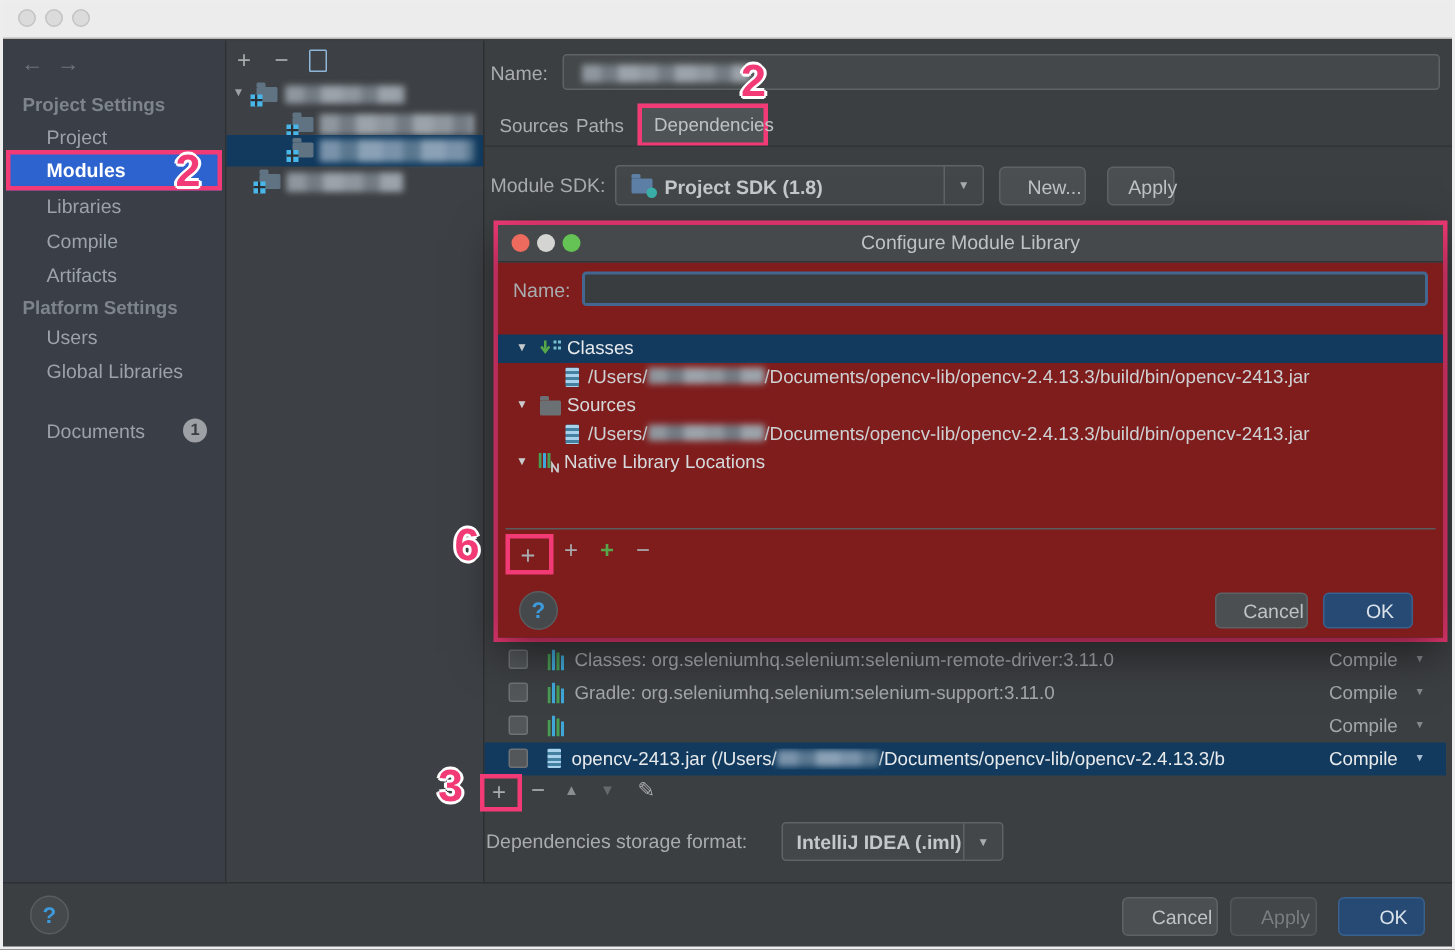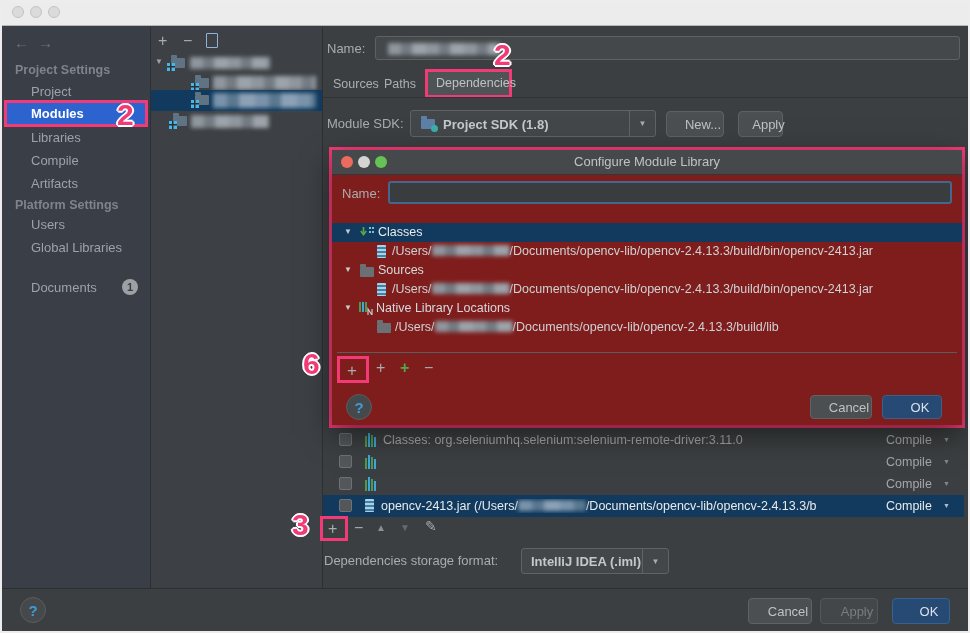--- a/index.html
+++ b/index.html
@@ -165,20 +165,21 @@
   </div>
 
   <div class="abs" style="left:321px;top:449px;width:641px;height:22px;">
     <span class="chk" style="left:16px;top:4px;"></span>
     <svg class="abs" style="left:42px;top:4px;" width="12" height="14">
         <rect x="0" y="3" width="2" height="11" fill="#499C54"></rect>
         <rect x="3" y="0" width="2" height="14" fill="#3FA8D9"></rect>
         <rect x="6" y="2" width="2" height="12" fill="#499C54"></rect>
         <rect x="9" y="4" width="2" height="10" fill="#3FA8D9"></rect>
       </svg>
+    <span class="deprow-text" style="left:60px;top:4px;width:495px;">Gradle: org.seleniumhq.selenium:selenium-support:3.11.0</span>
     <span class="deprow-text" style="left:563px;top:4px;">Compile</span>
     <span class="icon" style="left:620px;top:7px;font-size:7px;color:#85888A;">▼</span>
   </div>
 
   <div class="abs" style="left:321px;top:471px;width:641px;height:22px;">
     <span class="chk" style="left:16px;top:4px;"></span>
     <svg class="abs" style="left:42px;top:4px;" width="12" height="14">
         <rect x="0" y="3" width="2" height="11" fill="#499C54"></rect>
         <rect x="3" y="0" width="2" height="14" fill="#3FA8D9"></rect>
         <rect x="6" y="2" width="2" height="12" fill="#499C54"></rect>
@@ -251,24 +252,20 @@
       <div class="abs" style="left:0;top:149px;width:630px;height:19px;">
         <span class="icon" style="left:12px;top:5px;font-size:8px;color:#C8CBCD;">▼</span>
         <svg class="abs" style="left:27px;top:3px;" width="14" height="13">
           <rect x="0" y="0" width="2" height="10" fill="#499C54"></rect>
             <rect x="3" y="0" width="2" height="10" fill="#3FA8D9"></rect>
             <rect x="6" y="0" width="2" height="10" fill="#499C54"></rect>
           <path d="M9 13 V7 L13 13 V7" stroke="#C8CBCD" stroke-width="1.2" fill="none"></path>
         </svg>
         <span style="position:absolute;left:44px;top:2px;color:#D6D9DB;font-size:12.5px;">Native Library Locations</span>
       </div>
-      <div class="abs" style="left:0;top:168px;width:630px;height:19px;">
-        <span class="folder plain" style="left:45px;top:5px;"></span>
-        <span class="pathtext" style="left:63px;top:2px;"><span>/Users/</span><span class="blur inline" style="width:78px;height:11px;"></span><span>/Documents/opencv-lib/opencv-2.4.13.3/build/lib</span></span>
-      </div>
 
       <div class="divider" style="left:5px;top:202px;width:620px;height:1px;background:#595D5F;"></div>
 
       <div class="pinkbox" style="left:5px;top:206px;width:32px;height:27px;">
         <span style="position:absolute;left:7px;top:2px;color:#A9ACAE;font-size:17px;">+</span>
       </div>
       <span class="icon" style="left:44px;top:210px;font-size:16px;">+</span>
       <span class="icon" style="left:68px;top:210px;font-size:16px;color:#57A64A;font-weight:bold;">+</span>
       <span class="icon" style="left:92px;top:210px;font-size:16px;">−</span>
 

